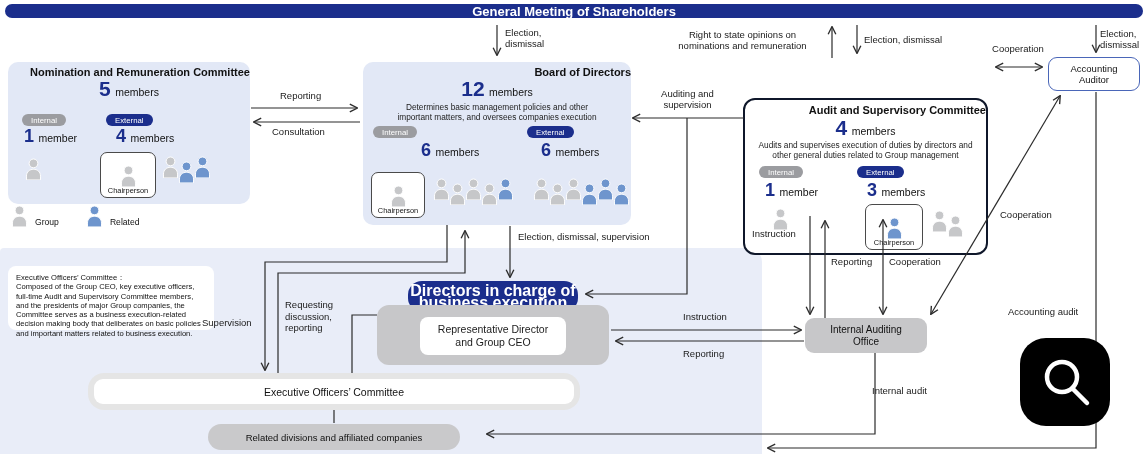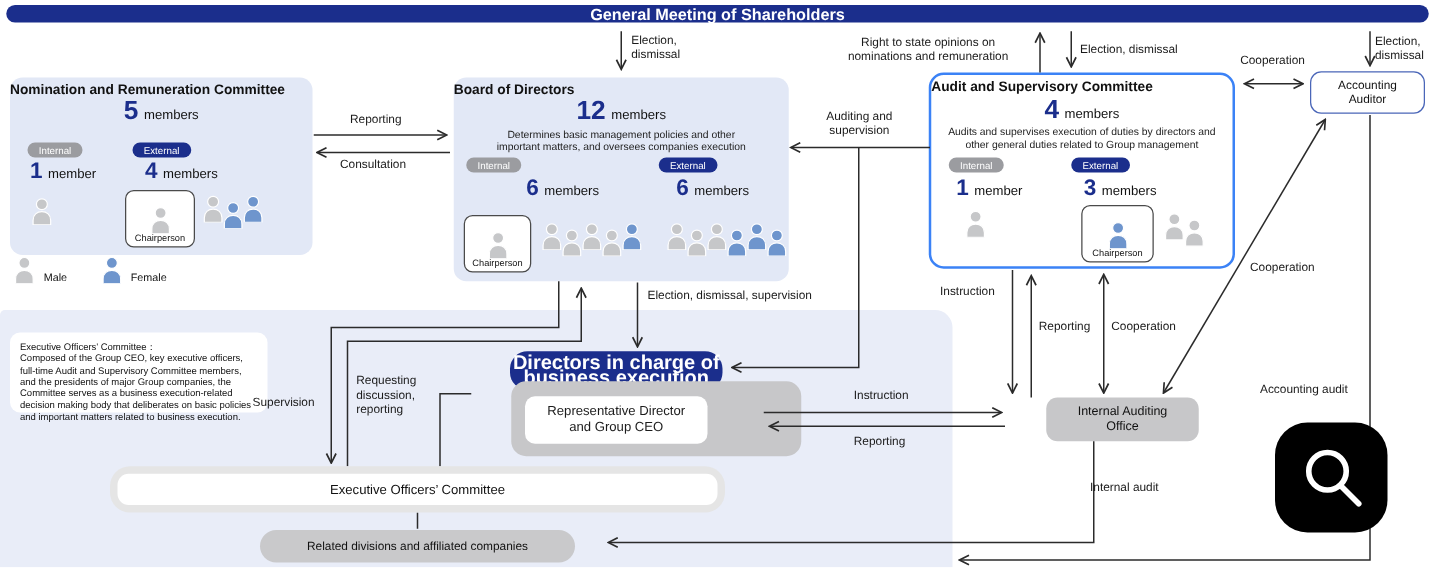--- a/index.html
+++ b/index.html
@@ -8,22 +8,22 @@
   .abs{position:absolute;}
   .pre{white-space:pre-line;}
   .center{text-align:center;}
 
   
   .banner{background:#1b2e8c;border-radius:10px;color:#fff;font-weight:bold;font-size:13px;
           display:flex;align-items:center;justify-content:center;}
 
   
   .box-lav{background:#e2e8f6;border-radius:10px;}
-  .box-blue-border{background:#fff;border:2px solid #3b82f6;border-radius:12px;box-sizing:border-box;}
-  .cmt-title{position:absolute;left:0;right:0;top:4px;text-align:left;font-size:11px;font-weight:bold;color:#111;}
+  .box-blue-border{background:#fff;border:2px solid #0f172a;border-radius:12px;box-sizing:border-box;margin-top:40px;}
+  .cmt-title{position:absolute;left:0;right:0;top:4px;text-align:right;font-size:11px;font-weight:bold;color:#111;}
   .cmt-count{position:absolute;left:0;right:0;top:15px;text-align:center;}
   .num-big{font-size:21px;font-weight:bold;color:#1b2e8c;}
   .num-mid{font-size:18px;font-weight:bold;color:#1b2e8c;}
   .mem-word{font-size:10.5px;color:#111;}
   .cmt-desc{position:absolute;left:2px;right:2px;text-align:center;font-size:8.3px;line-height:10px;color:#222;}
   .pill{position:absolute;font-size:7.8px;color:#fff;padding:1.5px 9px;border-radius:9px;line-height:9px;}
   .pill-gray{background:#9b9ca0;}
   .pill-navy{background:#1b2e8c;}
   .grp-count{position:absolute;white-space:nowrap;}
 
@@ -33,21 +33,21 @@
   .person circle,.person path{fill:currentColor;stroke:#fff;stroke-width:1;}
   .male{color:#c6c7c9;}
   .female{color:#6e95cd;}
   .cluster .person{margin-left:-3px;}
   .cluster .person:nth-child(even){transform:translateY(5px);}
   .chair-box{position:absolute;background:#fff;border:1.2px solid #4a4a4a;border-radius:7px;
              display:flex;flex-direction:column;align-items:center;justify-content:flex-end;padding-bottom:2px;box-sizing:border-box;}
   .chair-label{font-size:7.4px;color:#111;line-height:8px;}
 
   
-  .gray-box{background:#c7c7c9;border-radius:9px;margin-left:32px;}
+  .gray-box{background:#c7c7c9;border-radius:9px;}
   .white-card{background:#fff;border-radius:8px;}
   .arrow-label{position:absolute;font-size:9.5px;line-height:11px;color:#1a1a1a;}
   .lbl-c{text-align:center;}
 
   .panel{background:#e9edf8;border-radius:4px 14px 0 0;}
   .note{font-size:7.6px;line-height:9.3px;color:#111;padding:7px 8px;box-sizing:border-box;}
 
   .navy-box{background:#1b2e8c;color:#fff;font-weight:bold;border-radius:14px;text-align:center;}
   .exec-outer{background:#e5e5e5;border-radius:16px;text-decoration:underline;}
   .exec-inner{position:absolute;left:6px;right:6px;top:6px;bottom:6px;background:#fff;border-radius:9px;
@@ -107,27 +107,27 @@
             <circle cx="10" cy="5.6" r="4.6"></circle>
             <path d="M2.6,23 v-4 c0,-4.6 3.3,-7.2 7.4,-7.2 s7.4,2.6 7.4,7.2 v4 z"></path>
           </svg></span></div>
   </div>
 
   <div class="abs legend-row" style="left:10px;top:205px;">
     <span><span class="person male"><svg viewBox="0 0 20 23">
             <circle cx="10" cy="5.6" r="4.6"></circle>
             <path d="M2.6,23 v-4 c0,-4.6 3.3,-7.2 7.4,-7.2 s7.4,2.6 7.4,7.2 v4 z"></path>
           </svg></span></span>
-    <span>Male</span>
+    <span>Group</span>
     <span style="width:14px;"></span>
     <span><span class="person female"><svg viewBox="0 0 20 23">
             <circle cx="10" cy="5.6" r="4.6"></circle>
             <path d="M2.6,23 v-4 c0,-4.6 3.3,-7.2 7.4,-7.2 s7.4,2.6 7.4,7.2 v4 z"></path>
           </svg></span></span>
-    <span>Female</span>
+    <span>Related</span>
   </div>
 
   <div class="abs box-lav" style="left:363px;top:62px;width:268px;height:163px;">
     <div class="cmt-title">Board of Directors</div>
     <div class="cmt-count">
       <span class="num-big">12</span>
       <span class="mem-word">members</span>
     </div>
     <div class="cmt-desc pre" style="top:40px;">Determines basic management policies and other
 important matters, and oversees companies execution</div>

